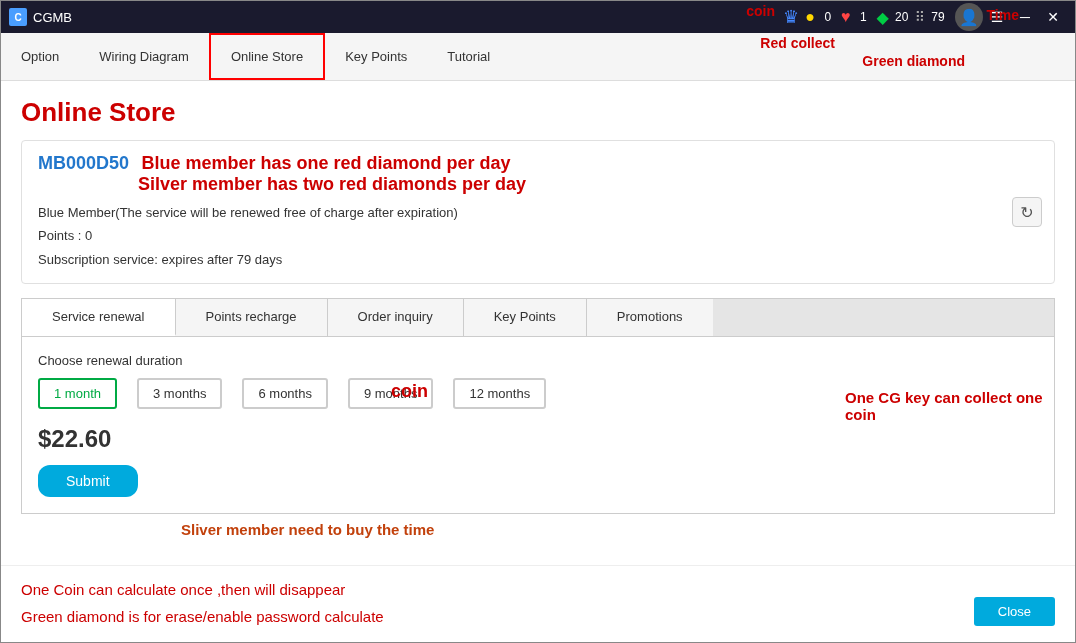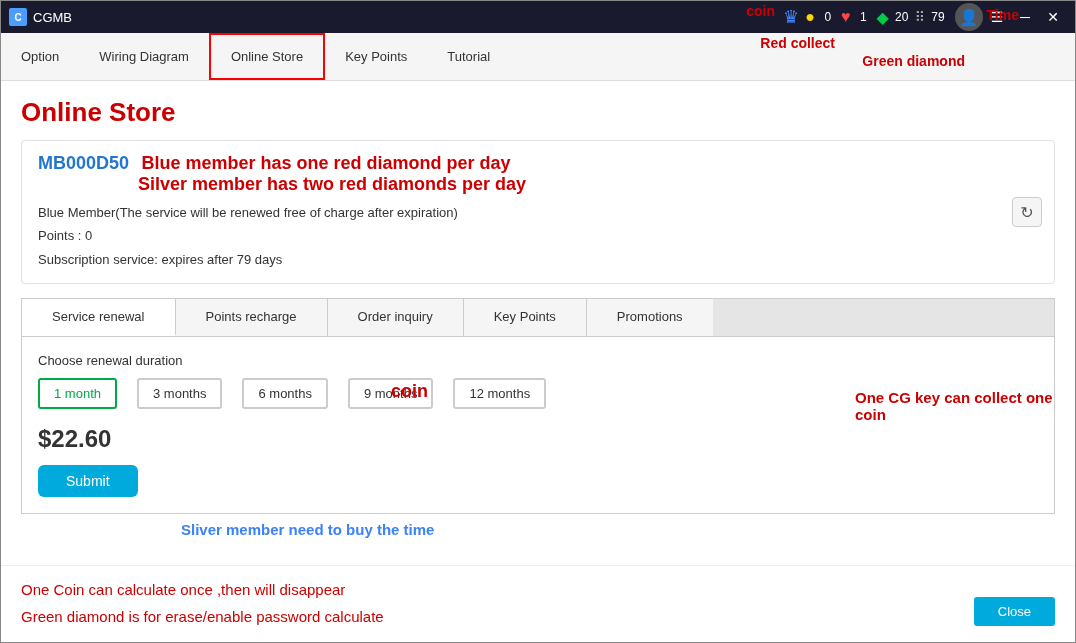--- a/index.html
+++ b/index.html
@@ -208,21 +208,21 @@
       font-size: 24px;
       font-weight: bold;
       color: #333;
       margin-bottom: 12px;
     }
     .submit-btn {
       padding: 8px 28px;
       background: #00aadd;
       color: #fff;
       border: none;
-      border-radius: 6px;
+      border-radius: 12px;
       font-size: 14px;
       cursor: pointer;
     }
     .bottom-text {
       color: #cc0000;
       font-size: 15px;
       line-height: 1.8;
       font-weight: 500;
     }
     .close-bottom-btn {
@@ -360,24 +360,24 @@
       </div>
       <div class="price-display">$22.60</div>
       <button class="submit-btn">
         <span>Submit</span>
       </button>
     </div>
 
     <div style="position:absolute; top:300px; left:390px; color:#cc0000; font-size:18px; font-weight:bold; pointer-events:none;">
       <span>coin</span>
     </div>
-    <div style="position:absolute; top:308px; right:20px; color:#cc0000; font-size:15px; font-weight:bold; pointer-events:none; max-width:200px; text-align:left;">
+    <div style="position:absolute; top:308px; right:30px; color:#cc0000; font-size:15px; font-weight:bold; pointer-events:none; max-width:200px; text-align:left;">
       <span>One CG key can collect one coin</span>
     </div>
-    <div style="position:absolute; top:440px; left:180px; color:#3b82f6; font-size:15px; font-weight:bold; pointer-events:none;">
+    <div style="position:absolute; top:440px; left:180px; color:#c2410c; font-size:15px; font-weight:bold; pointer-events:none;">
       <span>Sliver member need to buy the time</span>
     </div>
   </div>
 
   <div style="padding: 10px 20px 12px; background:#fff; border-top:1px solid #eee; position:relative;">
     <div class="bottom-text">
       <div>One Coin can calculate once ,then will disappear</div>
       <div>Green diamond is for erase/enable password calculate</div>
     </div>
     <button class="close-bottom-btn">

